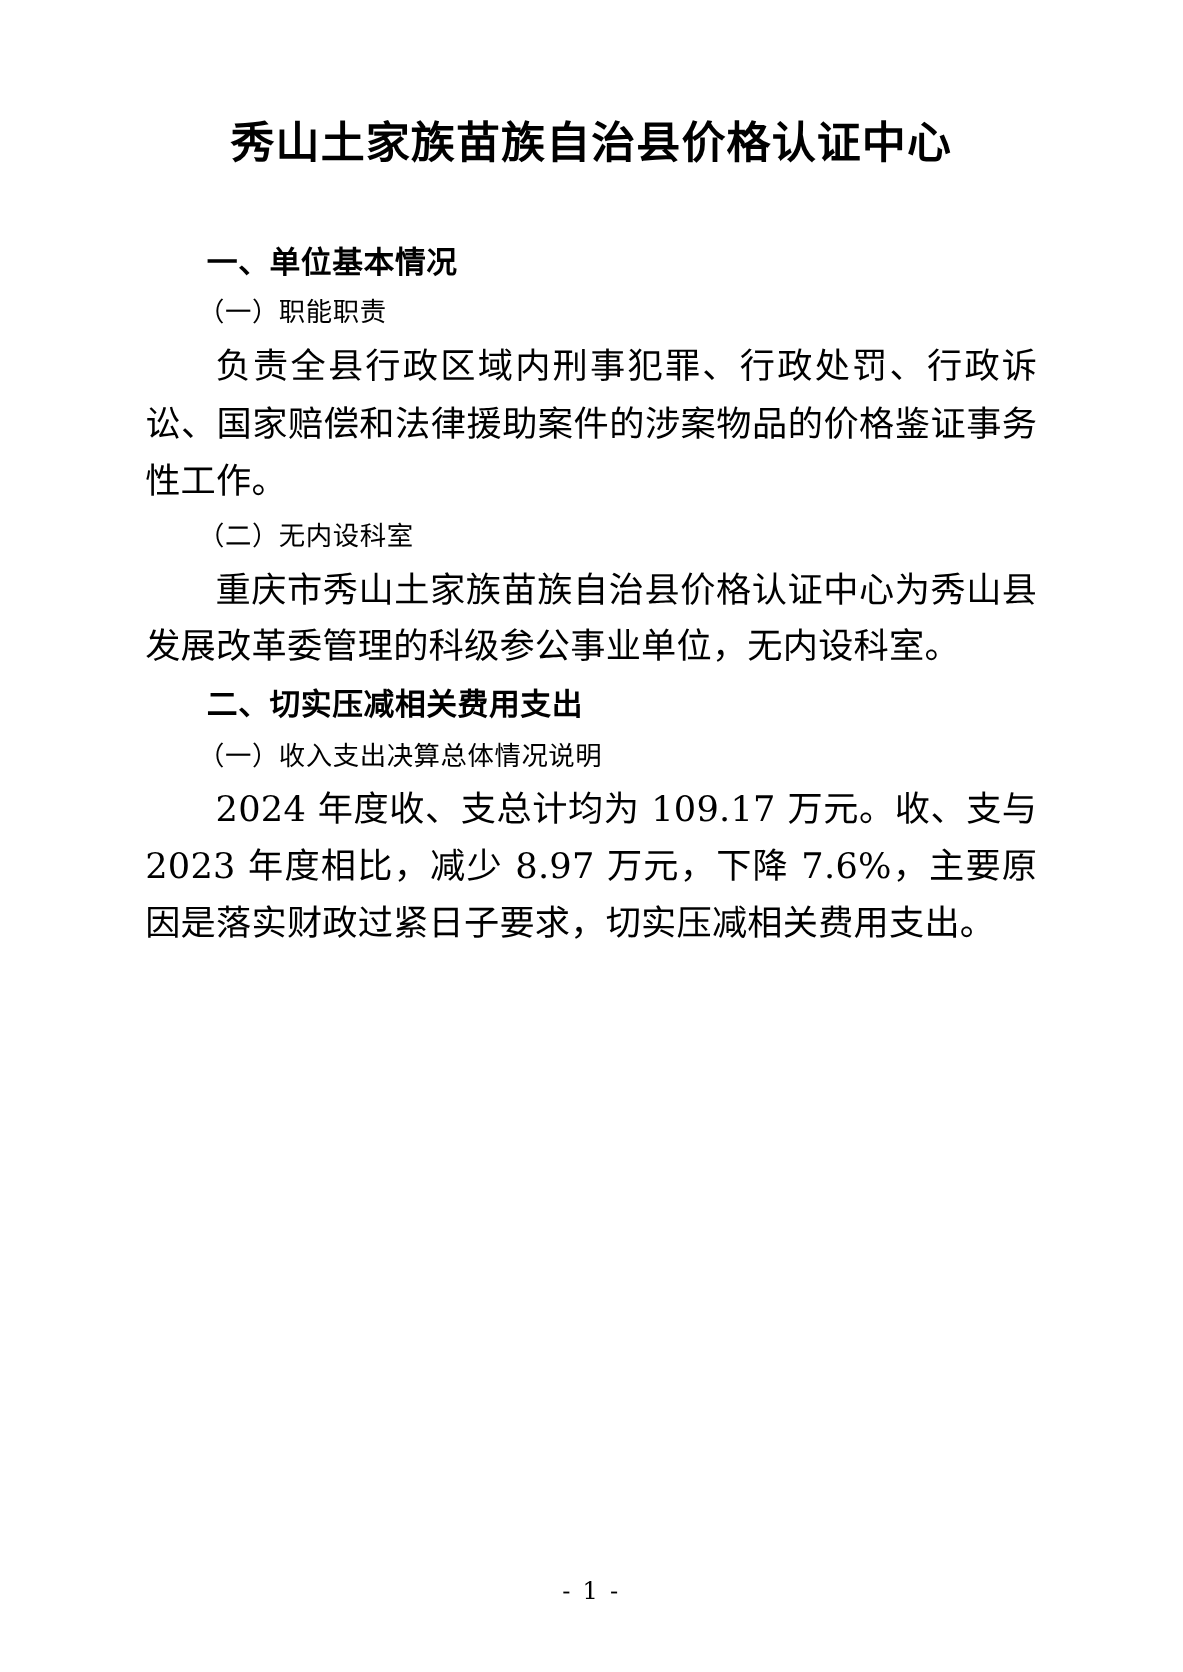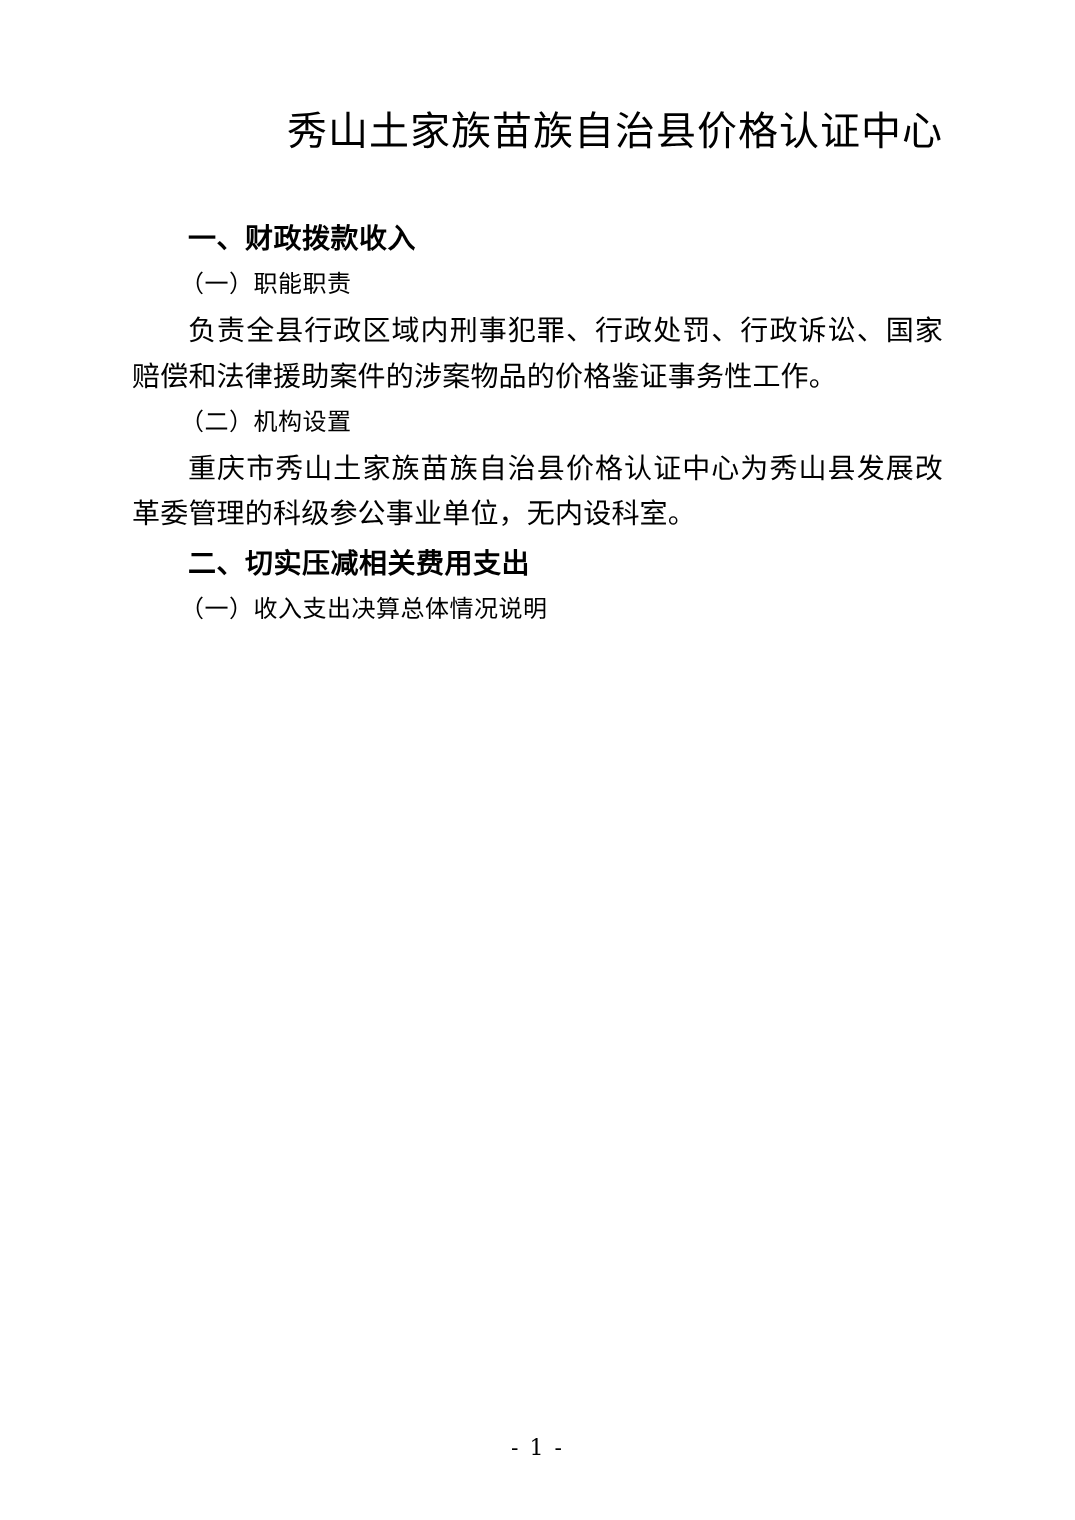--- a/index.html
+++ b/index.html
@@ -16,23 +16,23 @@
     position: relative;
     width: 1075px;
     height: 1520px;
     margin: 0 auto;
     background: #ffffff;
     box-sizing: border-box;
     padding: 104px 132px 40px 132px;
     overflow: hidden;
   }
   .doc-title {
-    text-align: right;
+    text-align: center;
     font-family: "DejaVu Serif", "Liberation Serif", serif;
-    font-weight: normal;
+    font-weight: bold;
     font-size: 40px;
     line-height: 1.35;
     letter-spacing: 1px;
     margin: 0 0 58px 0;
   }
   .doc-title .line {
     display: block;
   }
   .heading {
     font-family: "DejaVu Sans", "Liberation Sans", sans-serif;
@@ -44,21 +44,21 @@
     letter-spacing: 0.5px;
   }
   .subheading {
     font-size: 24px;
     line-height: 1.62;
     text-indent: 2em;
     margin: 0 0 4px 0;
     letter-spacing: 0.5px;
   }
   .para {
-    font-size: 28px;
+    font-size: 32px;
     line-height: 1.62;
     text-indent: 2em;
     margin: 0 0 4px 0;
     text-align: justify;
     text-justify: inter-ideograph;
     letter-spacing: 0.2px;
   }
   .para b,
   .para strong {
     font-family: "DejaVu Sans", "Liberation Sans", serif;
@@ -77,32 +77,33 @@
 </style>
 </head>
 <body>
 
 <div class="page">
 
   <h1 class="doc-title">
     <span class="line">秀山土家族苗族自治县价格认证中心</span>
   </h1>
 
-  <p class="heading">一、财政拨款收入</p>
+  <p class="heading">一、单位基本情况</p>
 
   <p class="subheading">（一）职能职责</p>
 
   <p class="para">负责全县行政区域内刑事犯罪、行政处罚、行政诉讼、国家赔偿和法律援助案件的涉案物品的价格鉴证事务性工作。</p>
 
-  <p class="subheading">（二）机构设置</p>
+  <p class="subheading">（二）无内设科室</p>
 
   <p class="para">重庆市秀山土家族苗族自治县价格认证中心为秀山县发展改革委管理的科级参公事业单位，无内设科室。</p>
 
   <p class="heading">二、切实压减相关费用支出</p>
 
   <p class="subheading">（一）收入支出决算总体情况说明</p>
 
+  <p class="para">2024 年度收、支总计均为 109.17 万元。收、支与 2023 年度相比，减少 8.97 万元，下降 7.6%，主要原因是落实财政过紧日子要求，切实压减相关费用支出。</p>
 
 
 
   <div class="footer">- 1 -</div>
 
 </div>
 
 </body></html>

